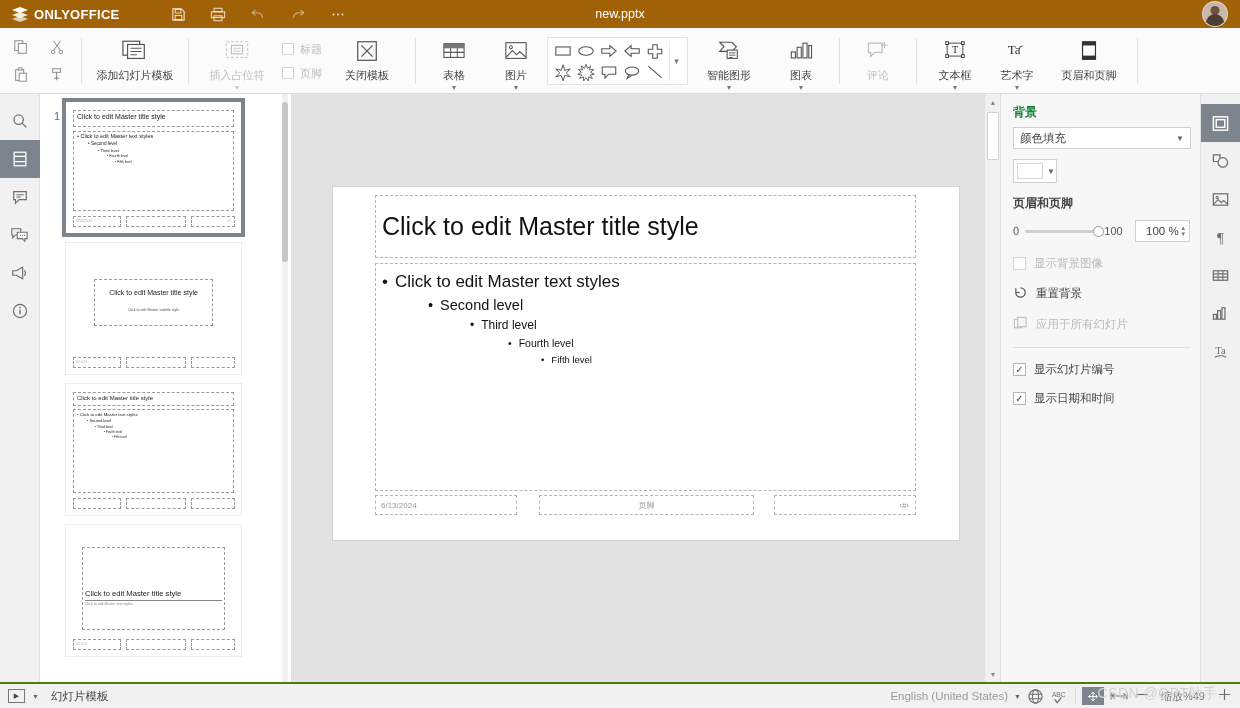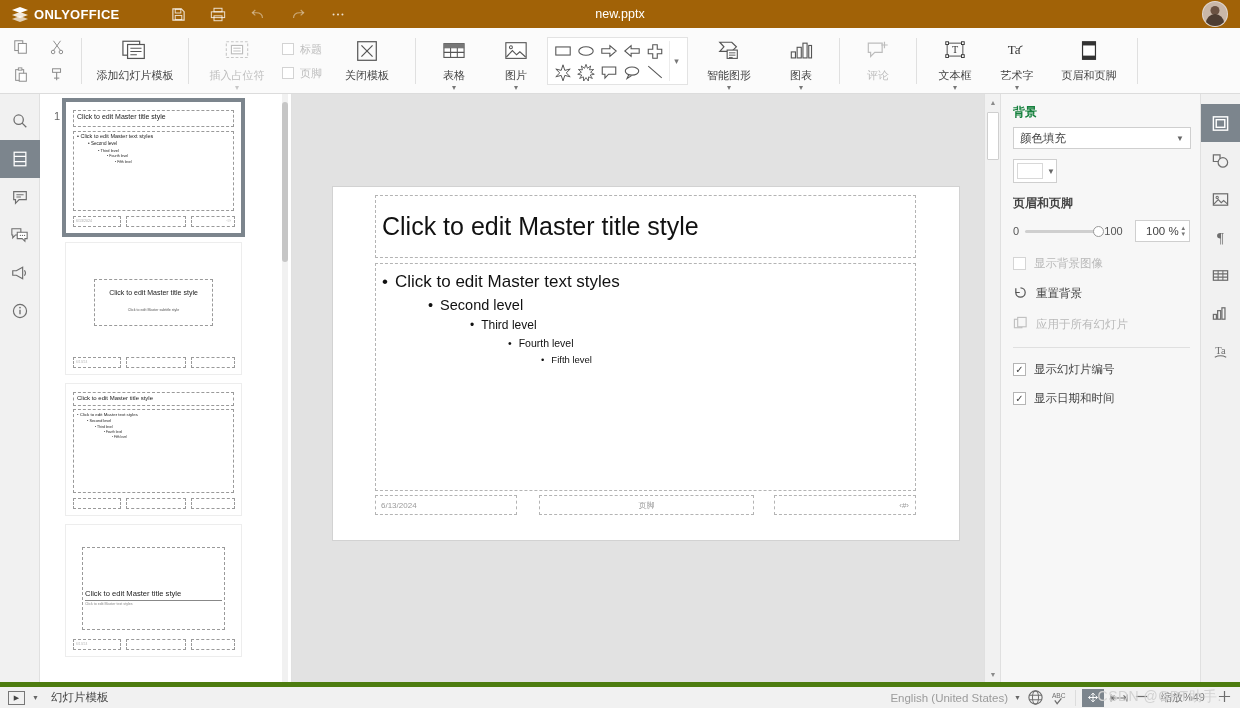--- a/index.html
+++ b/index.html
@@ -158,21 +158,21 @@
   .act-line.dis { color: #b9b9b9; }
   .divider { height: 1px; background: #e0e0e0; margin: 14px 0 0 0; }
 
   .rbar { width: 40px; background: #f1f1f1; border-left: 1px solid #e0e0e0;
           display: flex; flex-direction: column; align-items: center; padding-top: 10px; }
   .rbar-btn { width: 40px; height: 38px; display: flex; align-items: center; justify-content: center;
               color: #6e6e6e; }
   .rbar-btn.active { background: #7c858d; color: #fff; }
 
   
-  .status { height: 26px; background: #f1f1f1; border-top: 5px solid #4d7c0f; display: flex;
+  .status { height: 26px; background: #f1f1f1; border-top: 2px solid #4d7c0f; display: flex;
             align-items: center; flex: 0 0 26px; padding: 0 8px; position: relative; }
   .st-left { display: flex; align-items: center; gap: 7px; }
   .play-btn { width: 17px; height: 14px; border: 1px solid #777; display: flex; align-items: center;
               justify-content: center; color: #444; font-size: 7px; }
   .st-caret { font-size: 7px; color: #666; }
   .st-label { font-size: 11.5px; color: #444; margin-left: 5px; }
   .st-right { margin-left: auto; display: flex; align-items: center; gap: 6px; }
   .lang { font-size: 11.5px; color: #9b9b9b; display: flex; align-items: center; gap: 6px; }
   .st-icon { color: #6e6e6e; display: flex; align-items: center; }
   .vsep { width: 1px; height: 16px; background: #dcdcdc; }

